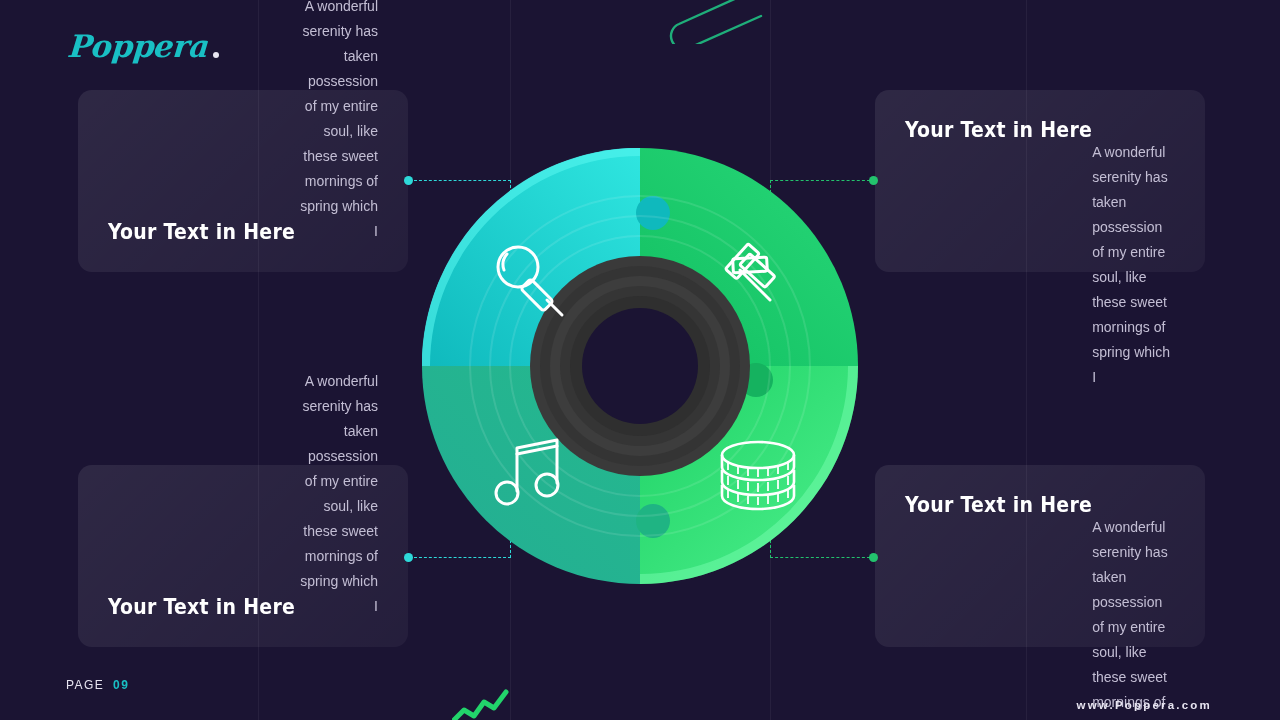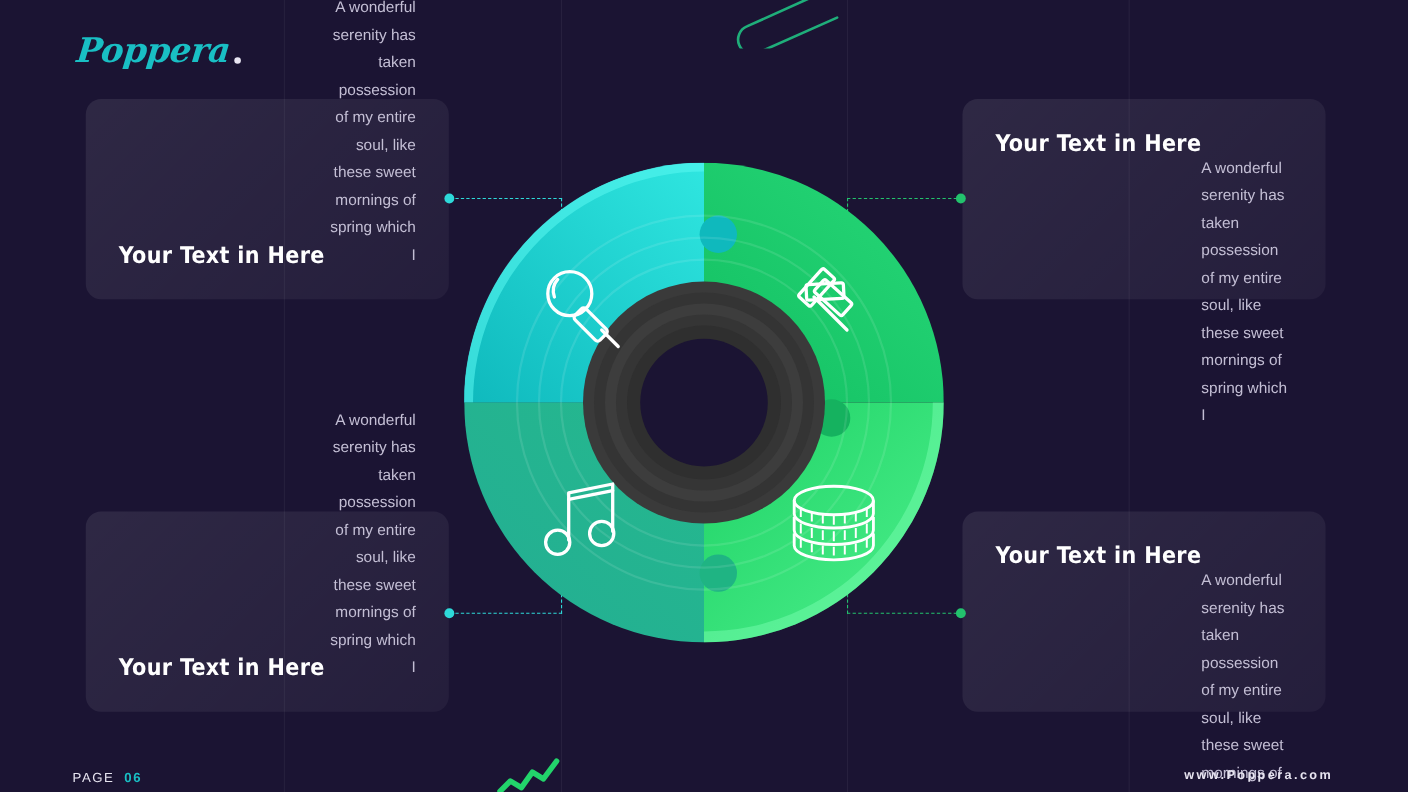--- a/index.html
+++ b/index.html
@@ -86,21 +86,21 @@
   .c-teal  { border-color:#2ed9d9; }
   .c-green { border-color:#23c26d; }
 
   
   .wheel { position:absolute; left:422px; top:148px; width:436px; height:436px; }
 
   
   .footer-page {
     position:absolute; left:66px; top:678px;
     font-size:12px; letter-spacing:1.4px; color:#e7e4f0;
-    display:flex; gap:9px; align-items:center;margin-top:22px;
+    display:flex; gap:9px; align-items:center;
   }
   .footer-page .num { color:#19BFC4; font-weight:700; }
   .footer-site {
     position:absolute; right:68px; top:679px;
     font-size:11.5px; letter-spacing:2.2px; color:#e7e4f0; font-weight:700;margin-top:20px;
   }
 </style>
 </head>
 <body>
 
@@ -291,15 +291,15 @@
       <line x1="336" y1="349" x2="336" y2="357"></line>
       <line x1="346" y1="348" x2="346" y2="356"></line>
       <line x1="356" y1="346" x2="356" y2="354"></line>
       <line x1="366" y1="342" x2="366" y2="350"></line>
     </g>
   </g>
 </svg>
 
 <div class="footer-page">
   <span>PAGE</span>
-  <span class="num">06</span>
+  <span class="num">09</span>
 </div>
 <div class="footer-site">www.Poppera.com</div>
 
 </body></html>

